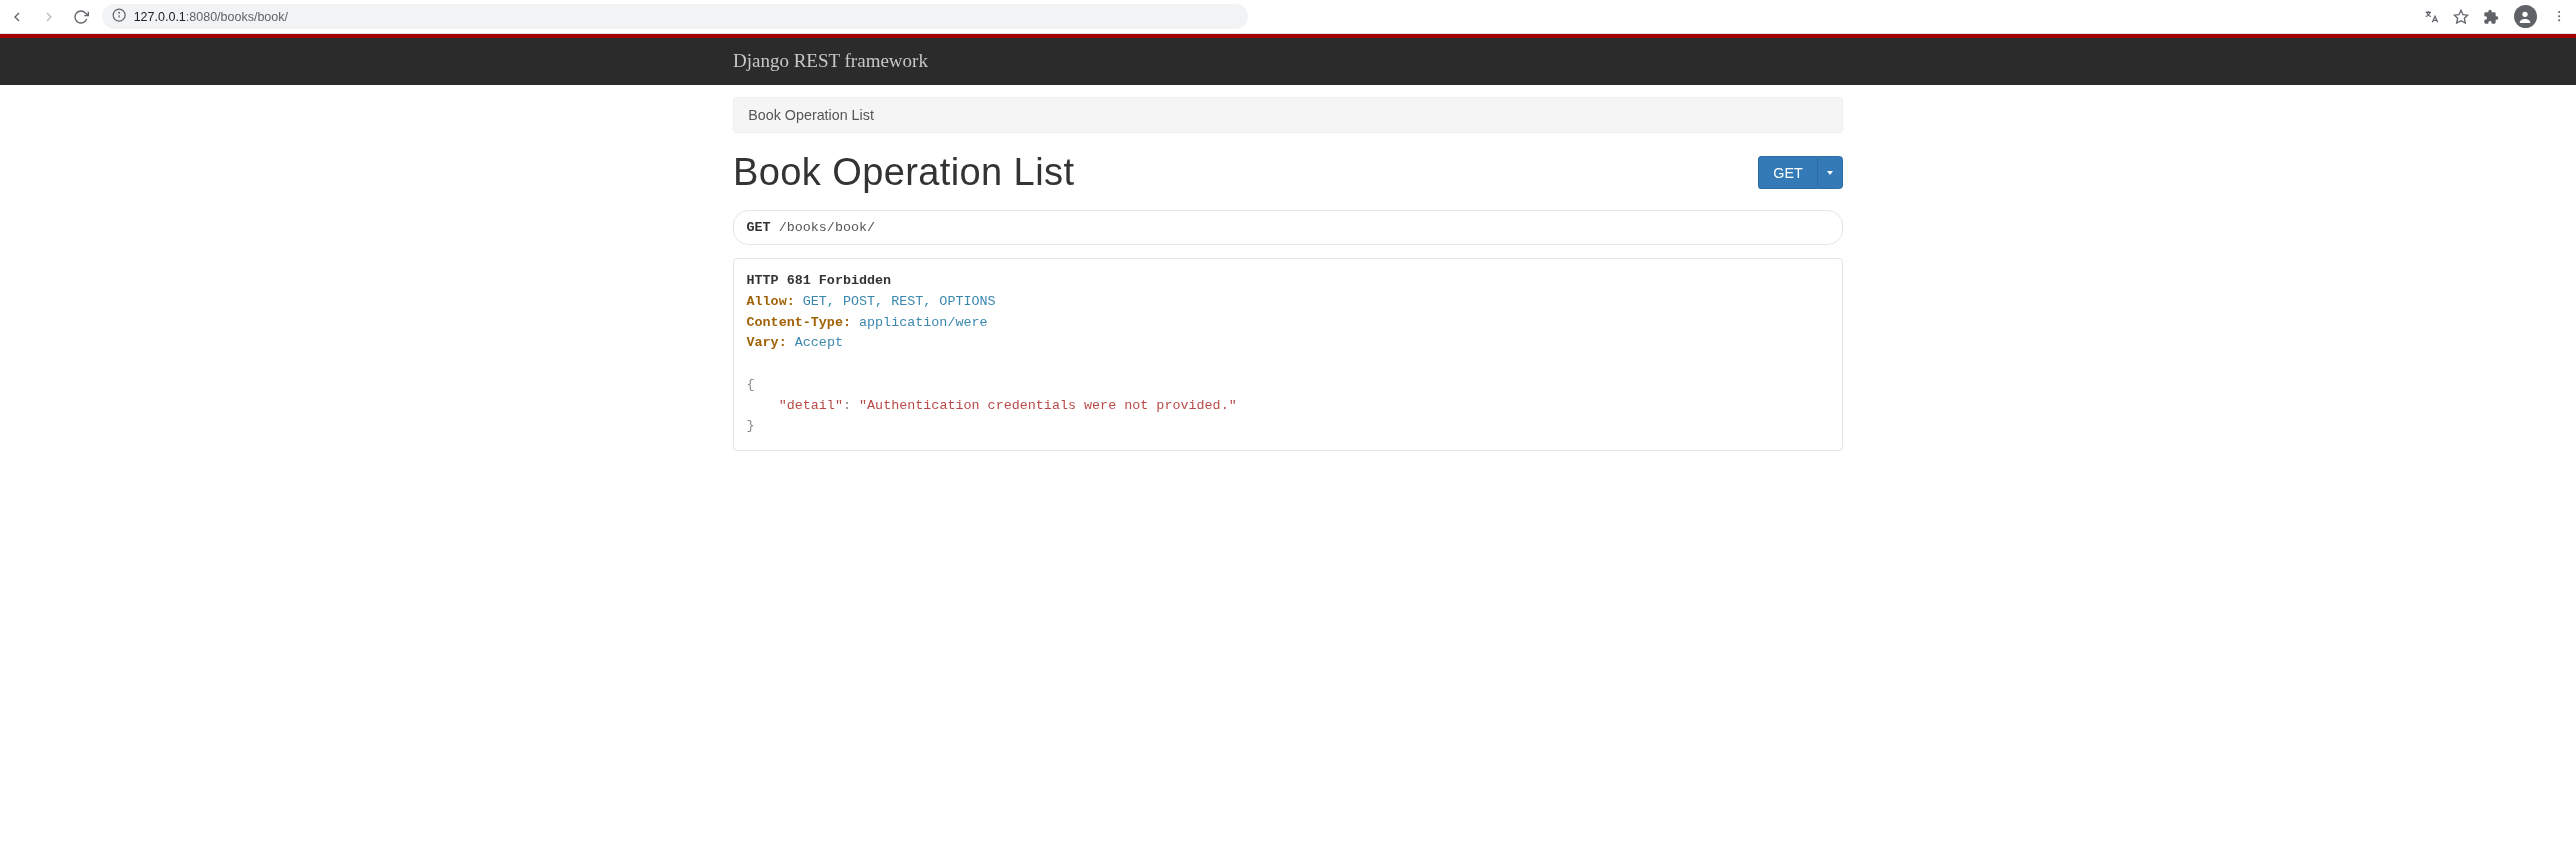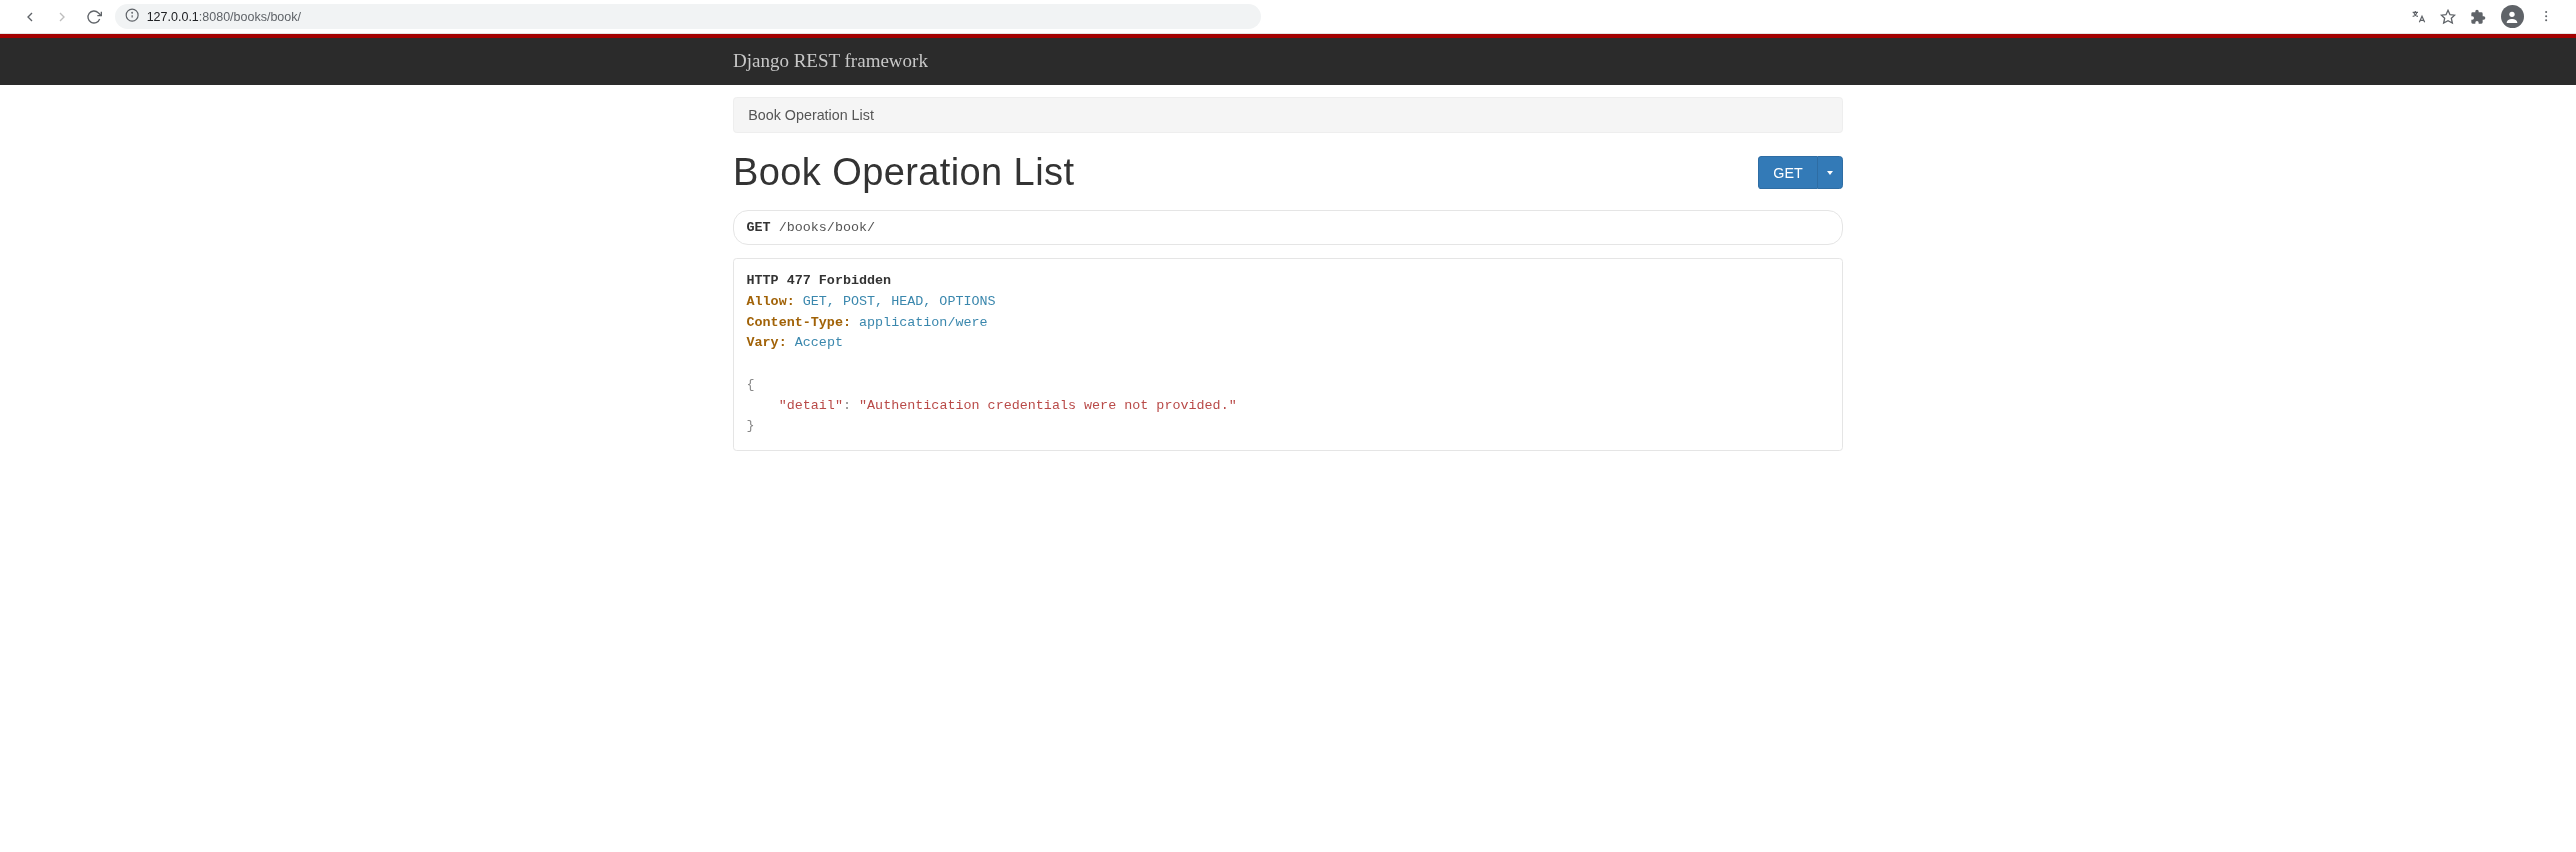--- a/index.html
+++ b/index.html
@@ -4,21 +4,21 @@
   <style>
     * { margin: 0; padding: 0; box-sizing: border-box; }
     body { font-family: -apple-system, BlinkMacSystemFont, "Segoe UI", Helvetica, Arial, sans-serif; background: #fff; }
 
     
     .browser-bar {
       height: 34px;
       background: #fff;
       display: flex;
       align-items: center;
-      padding: 0 22px;
+      padding: 0 9px;
       gap: 12.5px;
       border-bottom: 0.9px solid #e5e5e5;
     }
     .nav-icons { display: flex; align-items: center; gap: 16px; color: #5f6368; }
     .nav-icon { width: 16px; height: 16px; display: flex; align-items: center; justify-content: center; cursor: pointer; }
     .nav-icon.disabled { color: #bdbdbd; cursor: default; }
     .url-bar {
       flex: 1;
       height: 25px;
       background: #f1f3f4;
@@ -203,22 +203,22 @@
       <div class="btn-group">
         <button class="btn">GET</button>
         <button class="btn caret-btn">
           <span class="caret"></span>
         </button>
       </div>
     </div>
 
     <div class="request-box"><span class="method">GET</span> <span>/books/book/</span></div>
 
-    <div class="response-box"><span class="status">HTTP 477 Forbidden</span>
-<span class="hdr-name">Allow:</span> <span class="hdr-val">GET, POST, HEAD, OPTIONS</span>
+    <div class="response-box"><span class="status">HTTP 681 Forbidden</span>
+<span class="hdr-name">Allow:</span> <span class="hdr-val">GET, POST, REST, OPTIONS</span>
 <span class="hdr-name">Content-Type:</span> <span class="hdr-val">application/were</span>
 <span class="hdr-name">Vary:</span> <span class="hdr-val">Accept</span>
 
 <span class="punct">{</span>
     <span class="json-key">"detail"</span><span class="punct">: </span><span class="json-str">"Authentication credentials were not provided."</span>
 <span class="punct">}</span></div>
 
   </div>
 </div>
 

